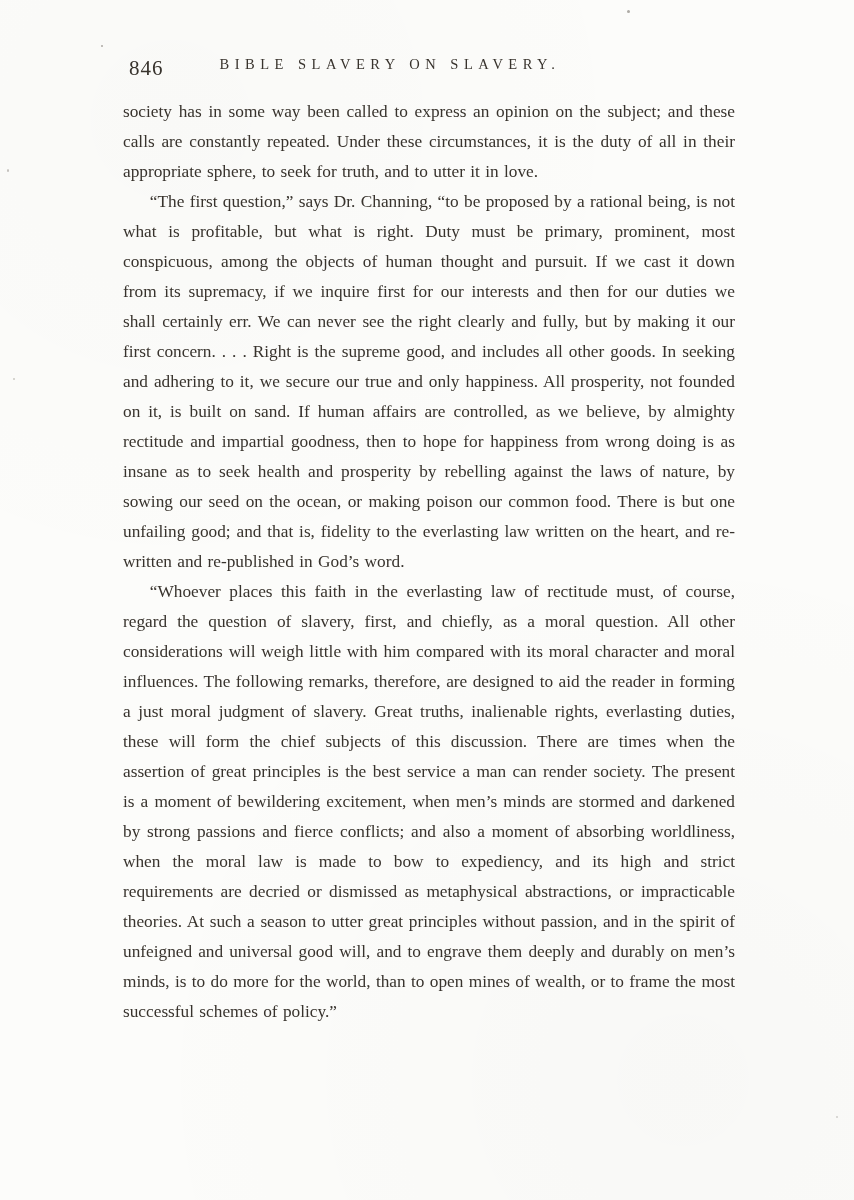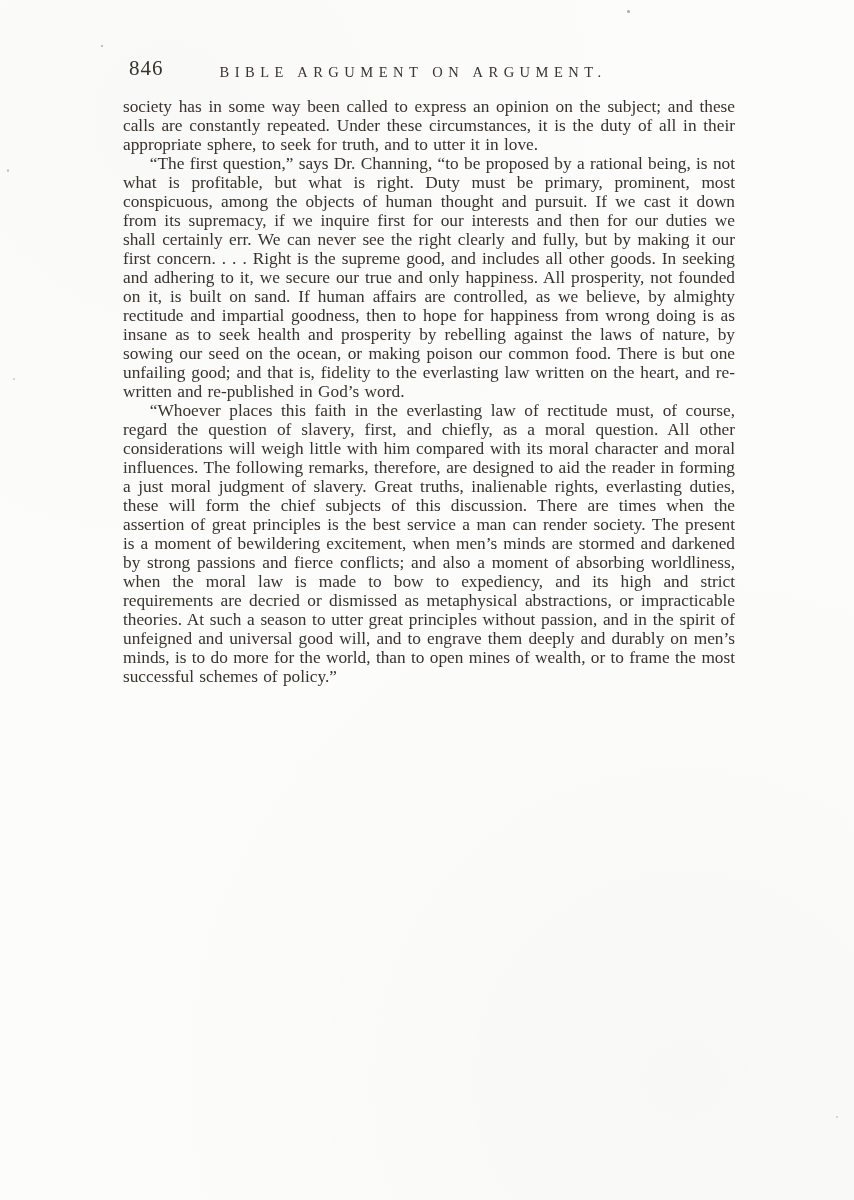--- a/index.html
+++ b/index.html
@@ -20,39 +20,39 @@
     inset: 0;
     box-sizing: border-box;
     padding: 56px 122px 0 123px;
     background:
       radial-gradient(circle at 20% 10%, rgba(0,0,0,0.012), transparent 40%),
       radial-gradient(circle at 80% 90%, rgba(0,0,0,0.015), transparent 45%),
       #fcfcfa;
   }
   .page-header {
     display: flex;
-    align-items: flex-end;
+    align-items: flex-start;
     margin: 0 0 16px 6px;
     white-space: nowrap;
   }
   .page-number {
     font-size: 21px;
     letter-spacing: 1px;
   }
   .running-header {
     font-size: 14.5px;
     letter-spacing: 5.5px;
     margin-left: 56px;
     font-weight: 400;
   }
   .page-body {
     width: 612px;
     text-align: justify;
     font-size: 17.3px;
-    line-height: 19px;
+    line-height: 30px;
     word-spacing: 1px;
   }
   .para {
     margin: 0 0 0 0;
     text-indent: 1.55em;
   }
   .para + .para {
     margin-top: 0;
   }
   .para.no-indent {
@@ -72,21 +72,21 @@
   .speck.s4 { left: 13px;  top: 378px; width: 2px; height: 2px; opacity: 0.35; }
   .speck.s5 { left: 836px; top: 1116px; width: 2px; height: 2px; opacity: 0.3; }
 </style>
 </head>
 <body>
 
 <div class="page">
 
   <header class="page-header">
     <span class="page-number">846</span>
-    <span class="running-header">BIBLE ARGUMENT ON ARGUMENT.</span>
+    <span class="running-header">BIBLE SLAVERY ON SLAVERY.</span>
   </header>
 
   <main class="page-body">
     <p class="para no-indent">society has in some way been called to express an opinion on the subject; and these calls are constantly repeated. Under these circumstances, it is the duty of all in their appropriate sphere, to seek for truth, and to utter it in love.</p>
     <p class="para">“The first question,” says Dr. Channing, “to be proposed by a rational being, is not what is profitable, but what is right. Duty must be primary, prominent, most conspicuous, among the objects of human thought and pursuit. If we cast it down from its supremacy, if we inquire first for our interests and then for our duties we shall certainly err. We can never see the right clearly and fully, but by making it our first concern. . . . Right is the supreme good, and includes all other goods. In seeking and adhering to it, we secure our true and only happiness. All prosperity, not founded on it, is built on sand. If human affairs are controlled, as we believe, by almighty rectitude and impartial goodness, then to hope for happiness from wrong doing is as insane as to seek health and prosperity by rebelling against the laws of nature, by sowing our seed on the ocean, or making poison our common food. There is but one unfailing good; and that is, fidelity to the everlasting law written on the heart, and re-written and re-published in God’s word.</p>
     <p class="para extra-gap">“Whoever places this faith in the everlasting law of rectitude must, of course, regard the question of slavery, first, and chiefly, as a moral question. All other considerations will weigh little with him compared with its moral character and moral influences. The following remarks, therefore, are designed to aid the reader in forming a just moral judgment of slavery. Great truths, inalienable rights, everlasting duties, these will form the chief subjects of this discussion. There are times when the assertion of great principles is the best service a man can render society. The present is a moment of bewildering excitement, when men’s minds are stormed and darkened by strong passions and fierce conflicts; and also a moment of absorbing worldliness, when the moral law is made to bow to expediency, and its high and strict requirements are decried or dismissed as metaphysical abstractions, or impracticable theories. At such a season to utter great principles without passion, and in the spirit of unfeigned and universal good will, and to engrave them deeply and durably on men’s minds, is to do more for the world, than to open mines of wealth, or to frame the most successful schemes of policy.”</p>
   </main>
 
   <span class="speck s1"></span>
   <span class="speck s2"></span>

